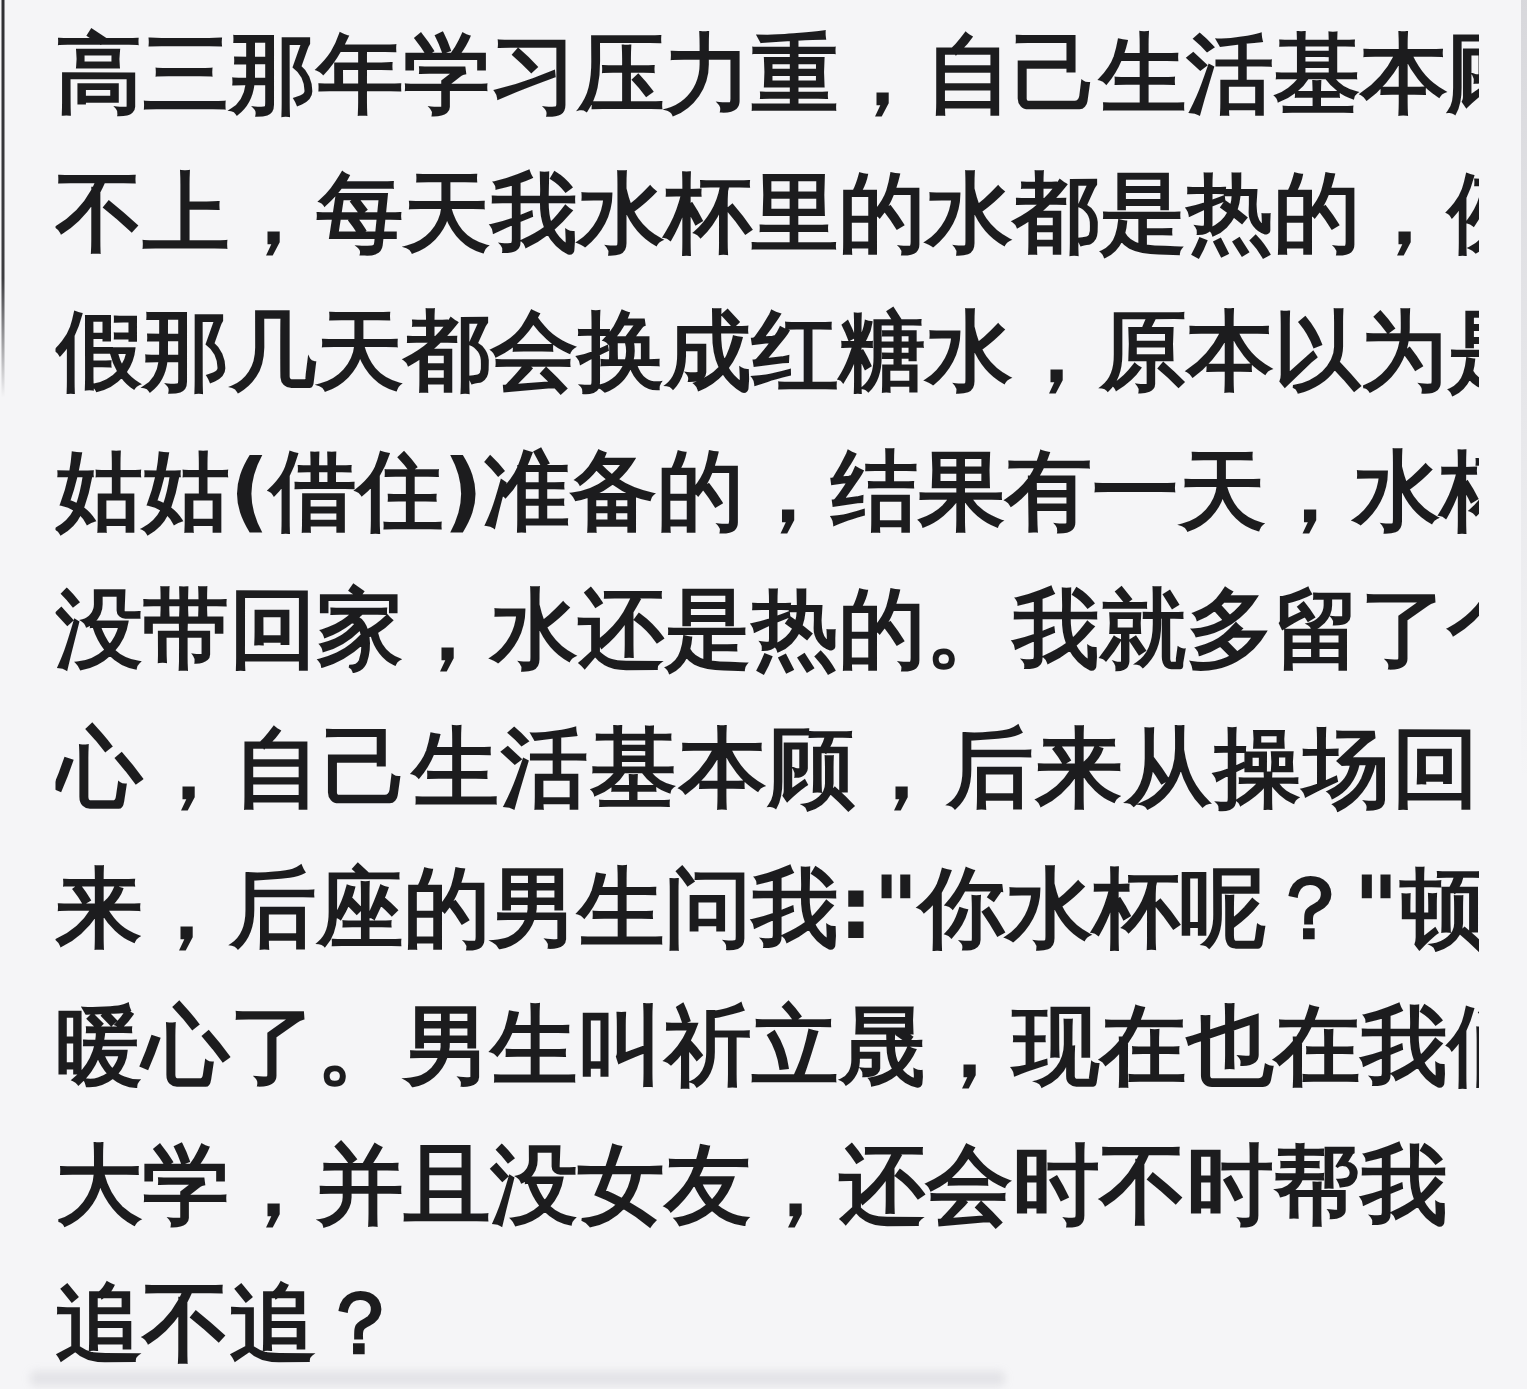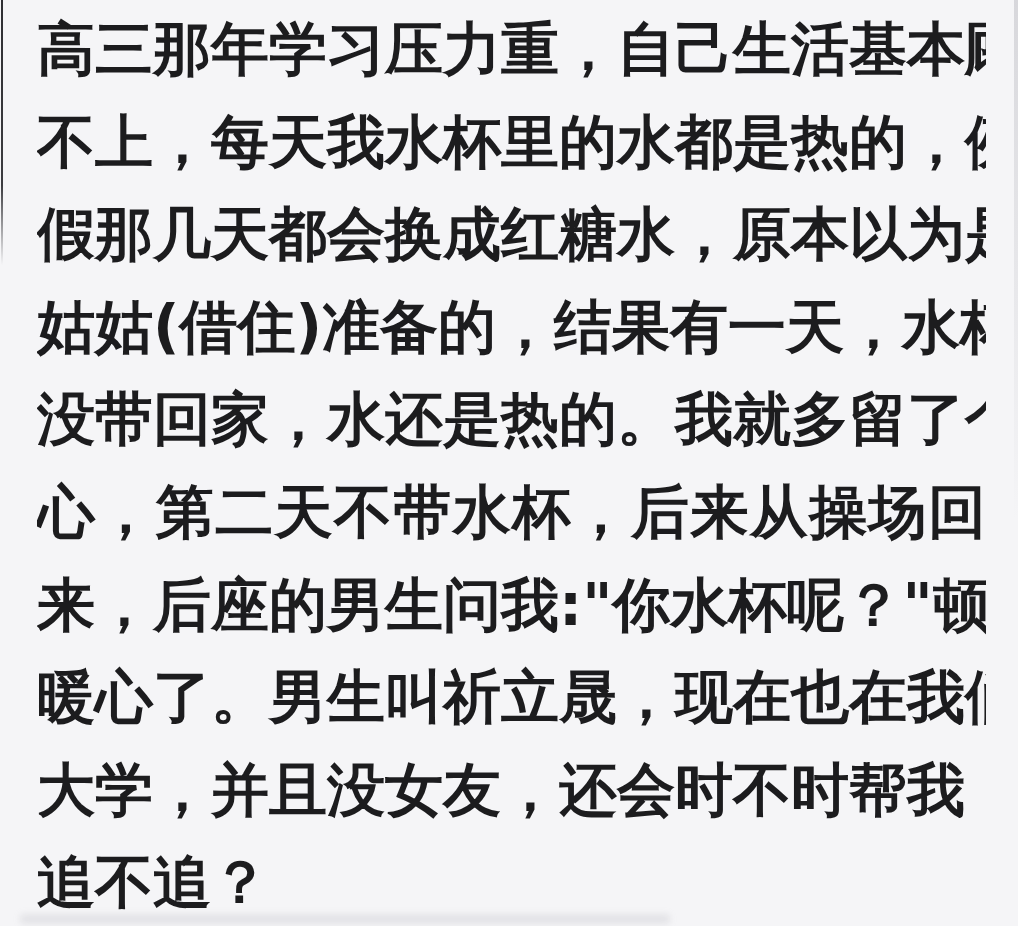--- a/index.html
+++ b/index.html
@@ -75,20 +75,20 @@
 
 <div class="edge-left"></div>
 <div class="edge-right"></div>
 
 <div class="text-block">
   <div class="line">高三那年学习压力重，自己生活基本顾</div>
   <div class="line">不上，每天我水杯里的水都是热的，例</div>
   <div class="line">假那几天都会换成红糖水，原本以为是</div>
   <div class="line">姑姑(借住)准备的，结果有一天，水杯</div>
   <div class="line">没带回家，水还是热的。我就多留了个</div>
-  <div class="line">心，第二天不带水杯，后来从操场回</div>
+  <div class="line">心，自己生活基本顾，后来从操场回</div>
   <div class="line">来，后座的男生问我:"你水杯呢？"顿时</div>
   <div class="line">暖心了。男生叫祈立晟，现在也在我们</div>
   <div class="line">大学，并且没女友，还会时不时帮我，</div>
   <div class="line line--last">追不追？</div>
 </div>
 
 <div class="crop-remnant"></div>
 
 </body></html>

